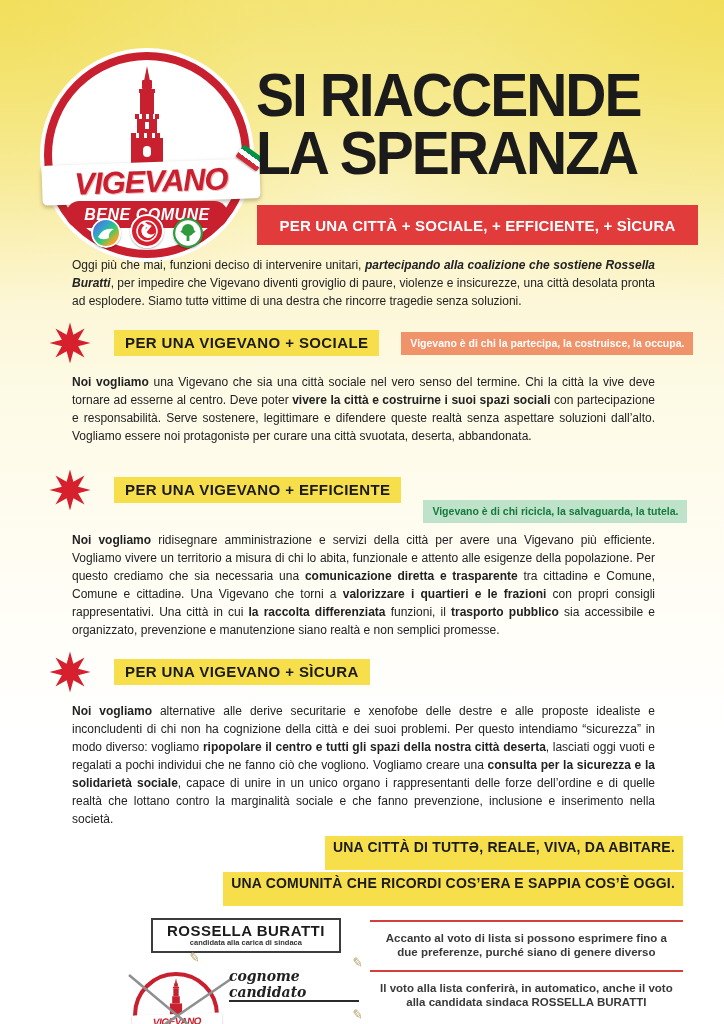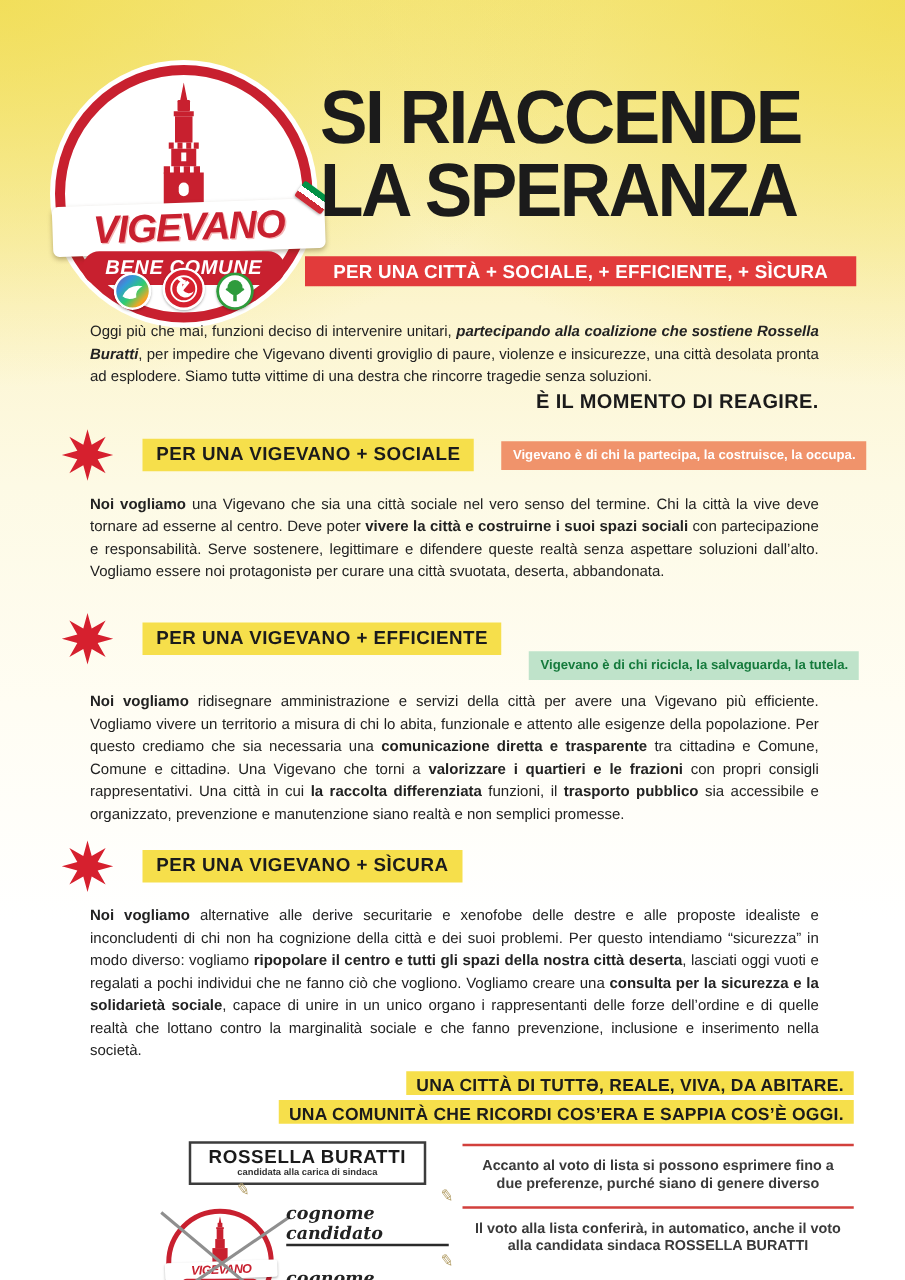--- a/index.html
+++ b/index.html
@@ -24,41 +24,41 @@
     background:linear-gradient(180deg,#009246 33%,#ffffff 33% 66%,#ce2b37 66%);
     border-radius:2px;box-shadow:0 1px 2px rgba(0,0,0,.3);}
   .sub-band{position:absolute;top:141px;left:14px;right:14px;height:27px;background:#c8202f;
     border-radius:14px;display:flex;align-items:center;justify-content:center;}
   .sub-band .t{font-size:16px;font-weight:bold;font-style:italic;color:#fff;letter-spacing:.5px;}
   .minis{position:absolute;bottom:2px;left:0;right:0;display:flex;justify-content:center;
     align-items:flex-end;gap:9px;}
   .mini-circle{border-radius:50%;box-shadow:0 1px 2px rgba(0,0,0,.3);}
   .headline{position:absolute;left:256px;top:66px;line-height:.96;font-weight:bold;
     font-size:57px;letter-spacing:-2px;color:#1b1b1b;transform:scaleY(1.06);transform-origin:top left;}
-  .banner{position:absolute;left:244px;top:205px;width:441px;height:24px;background:#e23b3b;
+  .banner{position:absolute;left:257px;top:205px;width:441px;height:40px;background:#e23b3b;
     color:#fff;font-weight:bold;font-size:15px;letter-spacing:.2px;display:flex;
     align-items:center;justify-content:center;white-space:nowrap;}
   
   .content{position:absolute;left:72px;top:256px;width:583px;}
   .para{font-size:12px;line-height:1.5;text-align:justify;color:#222;}
   .para .b{font-weight:bold;}
   .para .i{font-style:italic;}
   .cta{margin-top:3px;text-align:right;font-weight:bold;font-size:16px;letter-spacing:.3px;}
   .section-row{display:flex;align-items:center;gap:22px;margin:11px 0 8px -24px;width:640px;}
   .star{flex:0 0 44px;height:44px;}
   .sec-title{background:#f6df4b;padding:4px 11px 5px;font-weight:bold;font-size:15px;
     letter-spacing:.4px;white-space:nowrap;}
   .sec-tag{padding:5px 9px 6px;font-weight:bold;font-size:10.5px;white-space:nowrap;}
   .tag-salmon{background:#f0936b;color:#ffffff;}
   .tag-mint{background:#bfe3ca;color:#157a3c;margin-top:44px;}
   .tag-blue{background:#bbdff0;color:#14323f;}
   
   .slogans{margin-top:8px;text-align:right;margin-right:-28px;}
   .slogan{display:inline-block;background:#f6df4b;font-weight:bold;font-size:14px;
-    padding:3px 8px 0;letter-spacing:.2px;}
+    padding:3px 8px 15px;letter-spacing:.2px;}
   
   .ballot{display:flex;justify-content:space-between;margin:12px -28px 0 50px;}
   .ballot-left{width:250px;display:flex;flex-direction:column;align-items:center;}
   .cand-box{border:2px solid #3c3c3c;background:#fff;padding:2px 14px 4px;text-align:center;position:relative;}
   .cand-name{font-weight:bold;font-size:15px;letter-spacing:.5px;}
   .cand-role{font-size:7.5px;font-weight:bold;color:#333;margin-top:-1px;}
   .vote-row{display:flex;align-items:center;margin-top:4px;}
   .mini-logo{position:relative;width:78px;height:78px;background:#fff;border:4px solid #c8202f;
     border-radius:50%;box-shadow:0 0 0 2px #fff;}
   .mini-logo .mband{position:absolute;top:38px;left:-5px;right:-7px;height:14px;background:#fff;
@@ -150,21 +150,20 @@
   <div class="headline">
     <div>SI RIACCENDE</div>
     <div>LA SPERANZA</div>
   </div>
 
   <div class="banner">PER UNA CITTÀ + SOCIALE, + EFFICIENTE, + SÌCURA</div>
 
   <div class="content">
 
     <p class="para" style="margin:0"><span>Oggi più che mai, funzioni deciso di intervenire unitari, </span><span class="b i">partecipando alla coalizione che sostiene Rossella Buratti</span><span>, per impedire che Vigevano diventi groviglio di paure, violenze e insicurezze, una città desolata pronta ad esplodere. Siamo tuttə vittime di una destra che rincorre tragedie senza soluzioni.</span></p>
-    <div class="cta">È IL MOMENTO DI REAGIRE.</div>
 
     <div class="section-row">
       <svg class="star" viewBox="0 0 60 60">
         <polygon fill="#d6202e" points="30,2 34.6,18.9 49.8,10.2 41.1,25.4 58,30 41.1,34.6 49.8,49.8 34.6,41.1 30,58 25.4,41.1 10.2,49.8 18.9,34.6 2,30 18.9,25.4 10.2,10.2 25.4,18.9"></polygon>
       </svg>
       <span class="sec-title">PER UNA VIGEVANO + SOCIALE</span>
       <span class="sec-tag tag-salmon">Vigevano è di chi la partecipa, la costruisce, la occupa.</span>
     </div>
     <p class="para" style="margin:0"><span class="b">Noi vogliamo</span><span> una Vigevano che sia una città sociale nel vero senso del termine. Chi la città la vive deve tornare ad esserne al centro. Deve poter </span><span class="b">vivere la città e costruirne i suoi spazi sociali</span><span> con partecipazione e responsabilità. Serve sostenere, legittimare e difendere queste realtà senza aspettare soluzioni dall’alto. Vogliamo essere noi protagonistə per curare una città svuotata, deserta, abbandonata.</span></p>
 

